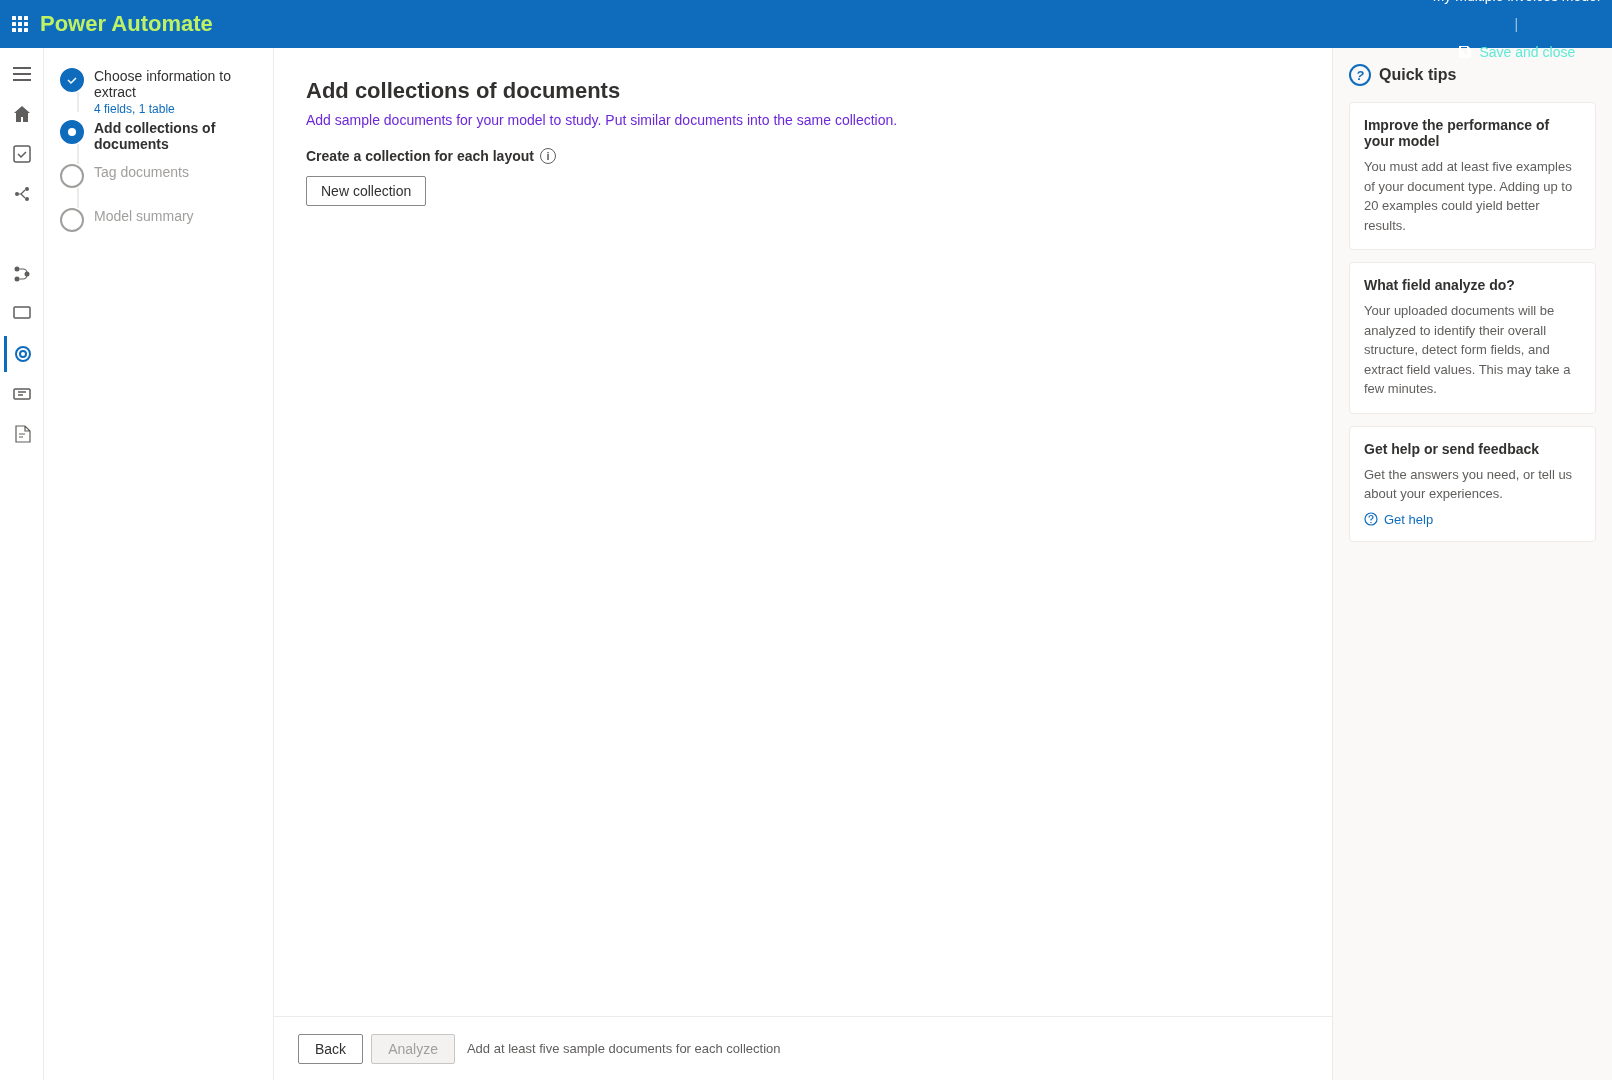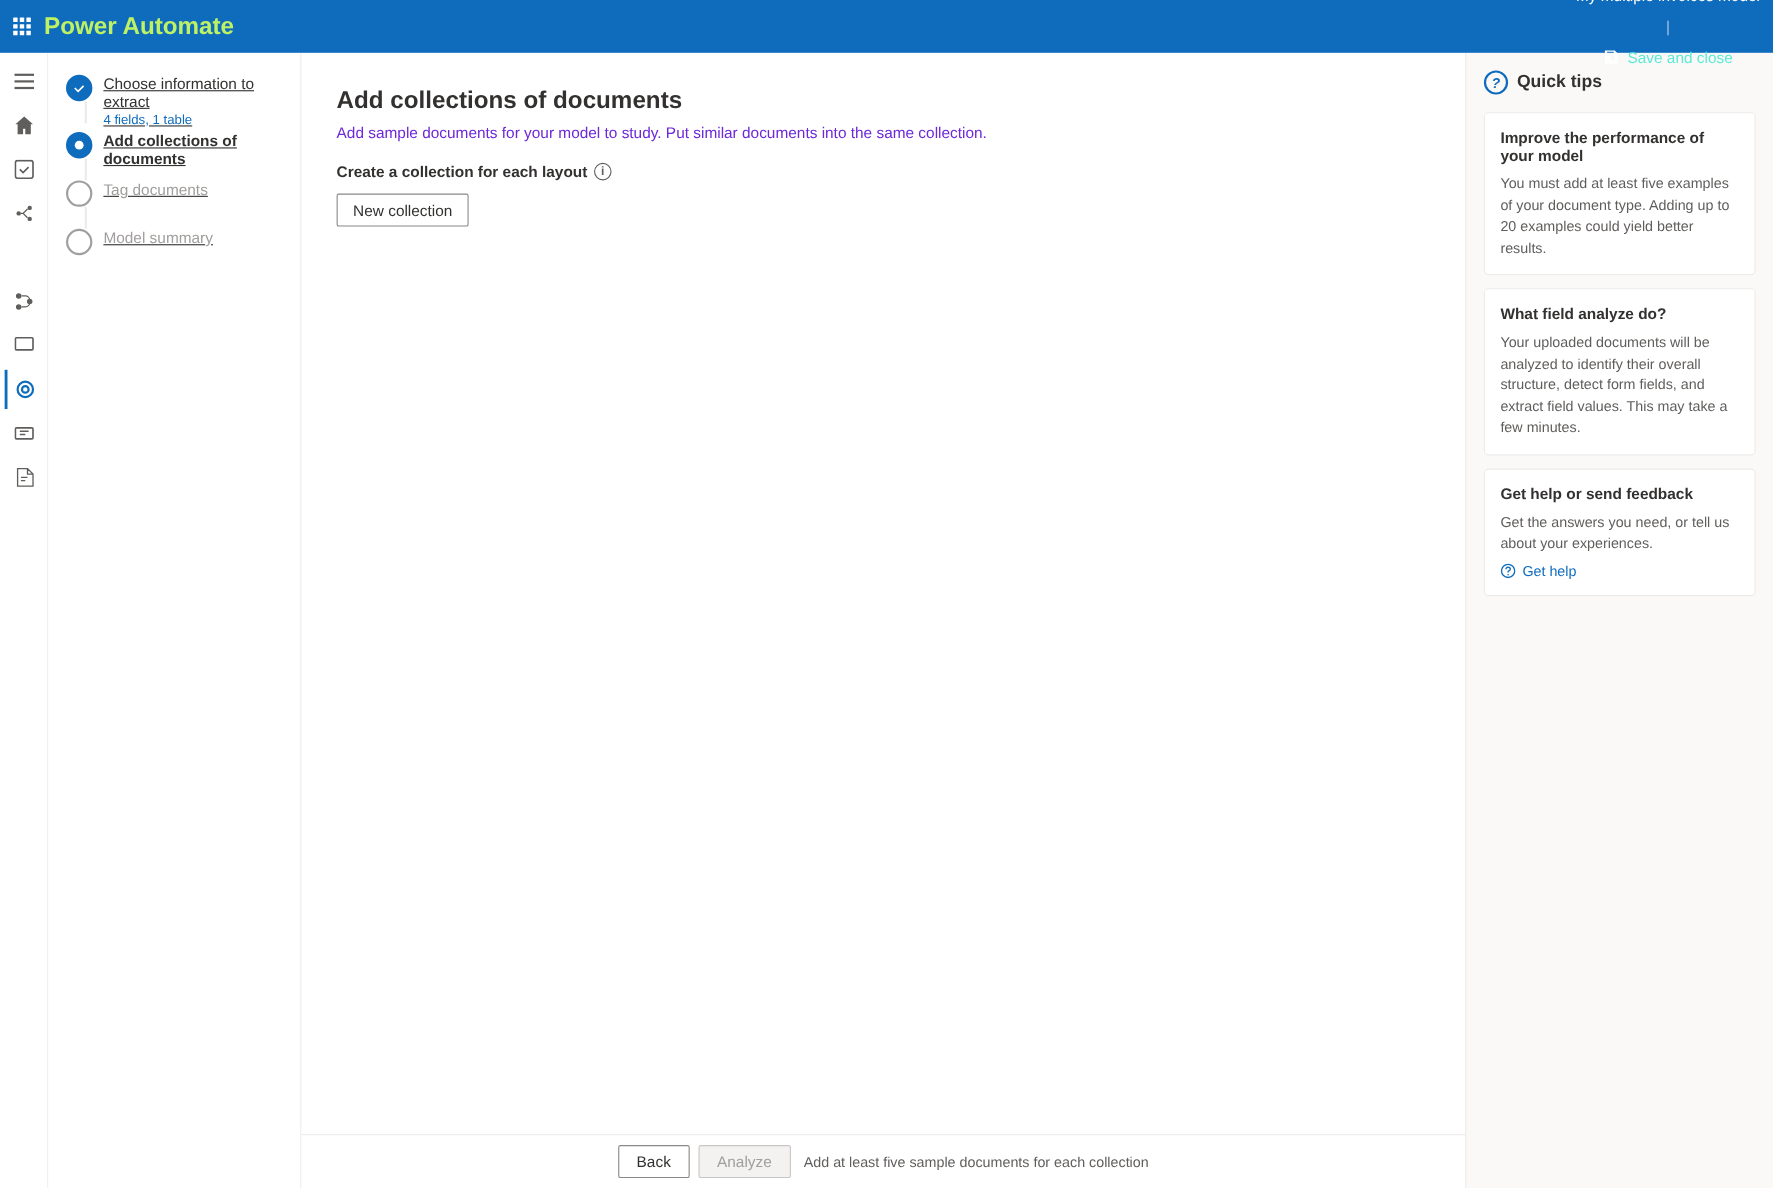--- a/index.html
+++ b/index.html
@@ -97,21 +97,20 @@
     
     .wizard-sidebar {
       width: 230px;
       background: #fff;
       border-right: 1px solid #edebe9;
       padding: 20px 16px;
       flex-shrink: 0;
       display: flex;
       flex-direction: column;
       gap: 0;
-      text-decoration: underline;
     }
     .wizard-step {
       display: flex;
       align-items: flex-start;
       gap: 10px;
       margin-bottom: 0;
       position: relative;
     }
     .step-connector {
       width: 2px;
@@ -215,29 +214,28 @@
       padding: 6px 14px;
       font-size: 14px;
       font-family: 'Segoe UI', sans-serif;
       cursor: pointer;
       border-radius: 2px;
       color: #323130;
     }
 
     
     .content-footer {
-      height: 49px;
+      height: 64px;
       border-top: 1px solid #edebe9;
       display: flex;
       align-items: center;
       padding: 0 24px;
       gap: 8px;
       background: white;
       flex-shrink: 0;
-      justify-content: center;
     }
     .footer-btn {
       padding: 6px 16px;
       font-size: 14px;
       font-family: 'Segoe UI', sans-serif;
       border-radius: 2px;
       cursor: pointer;
     }
     .footer-btn-back {
       border: 1px solid #8a8886;

